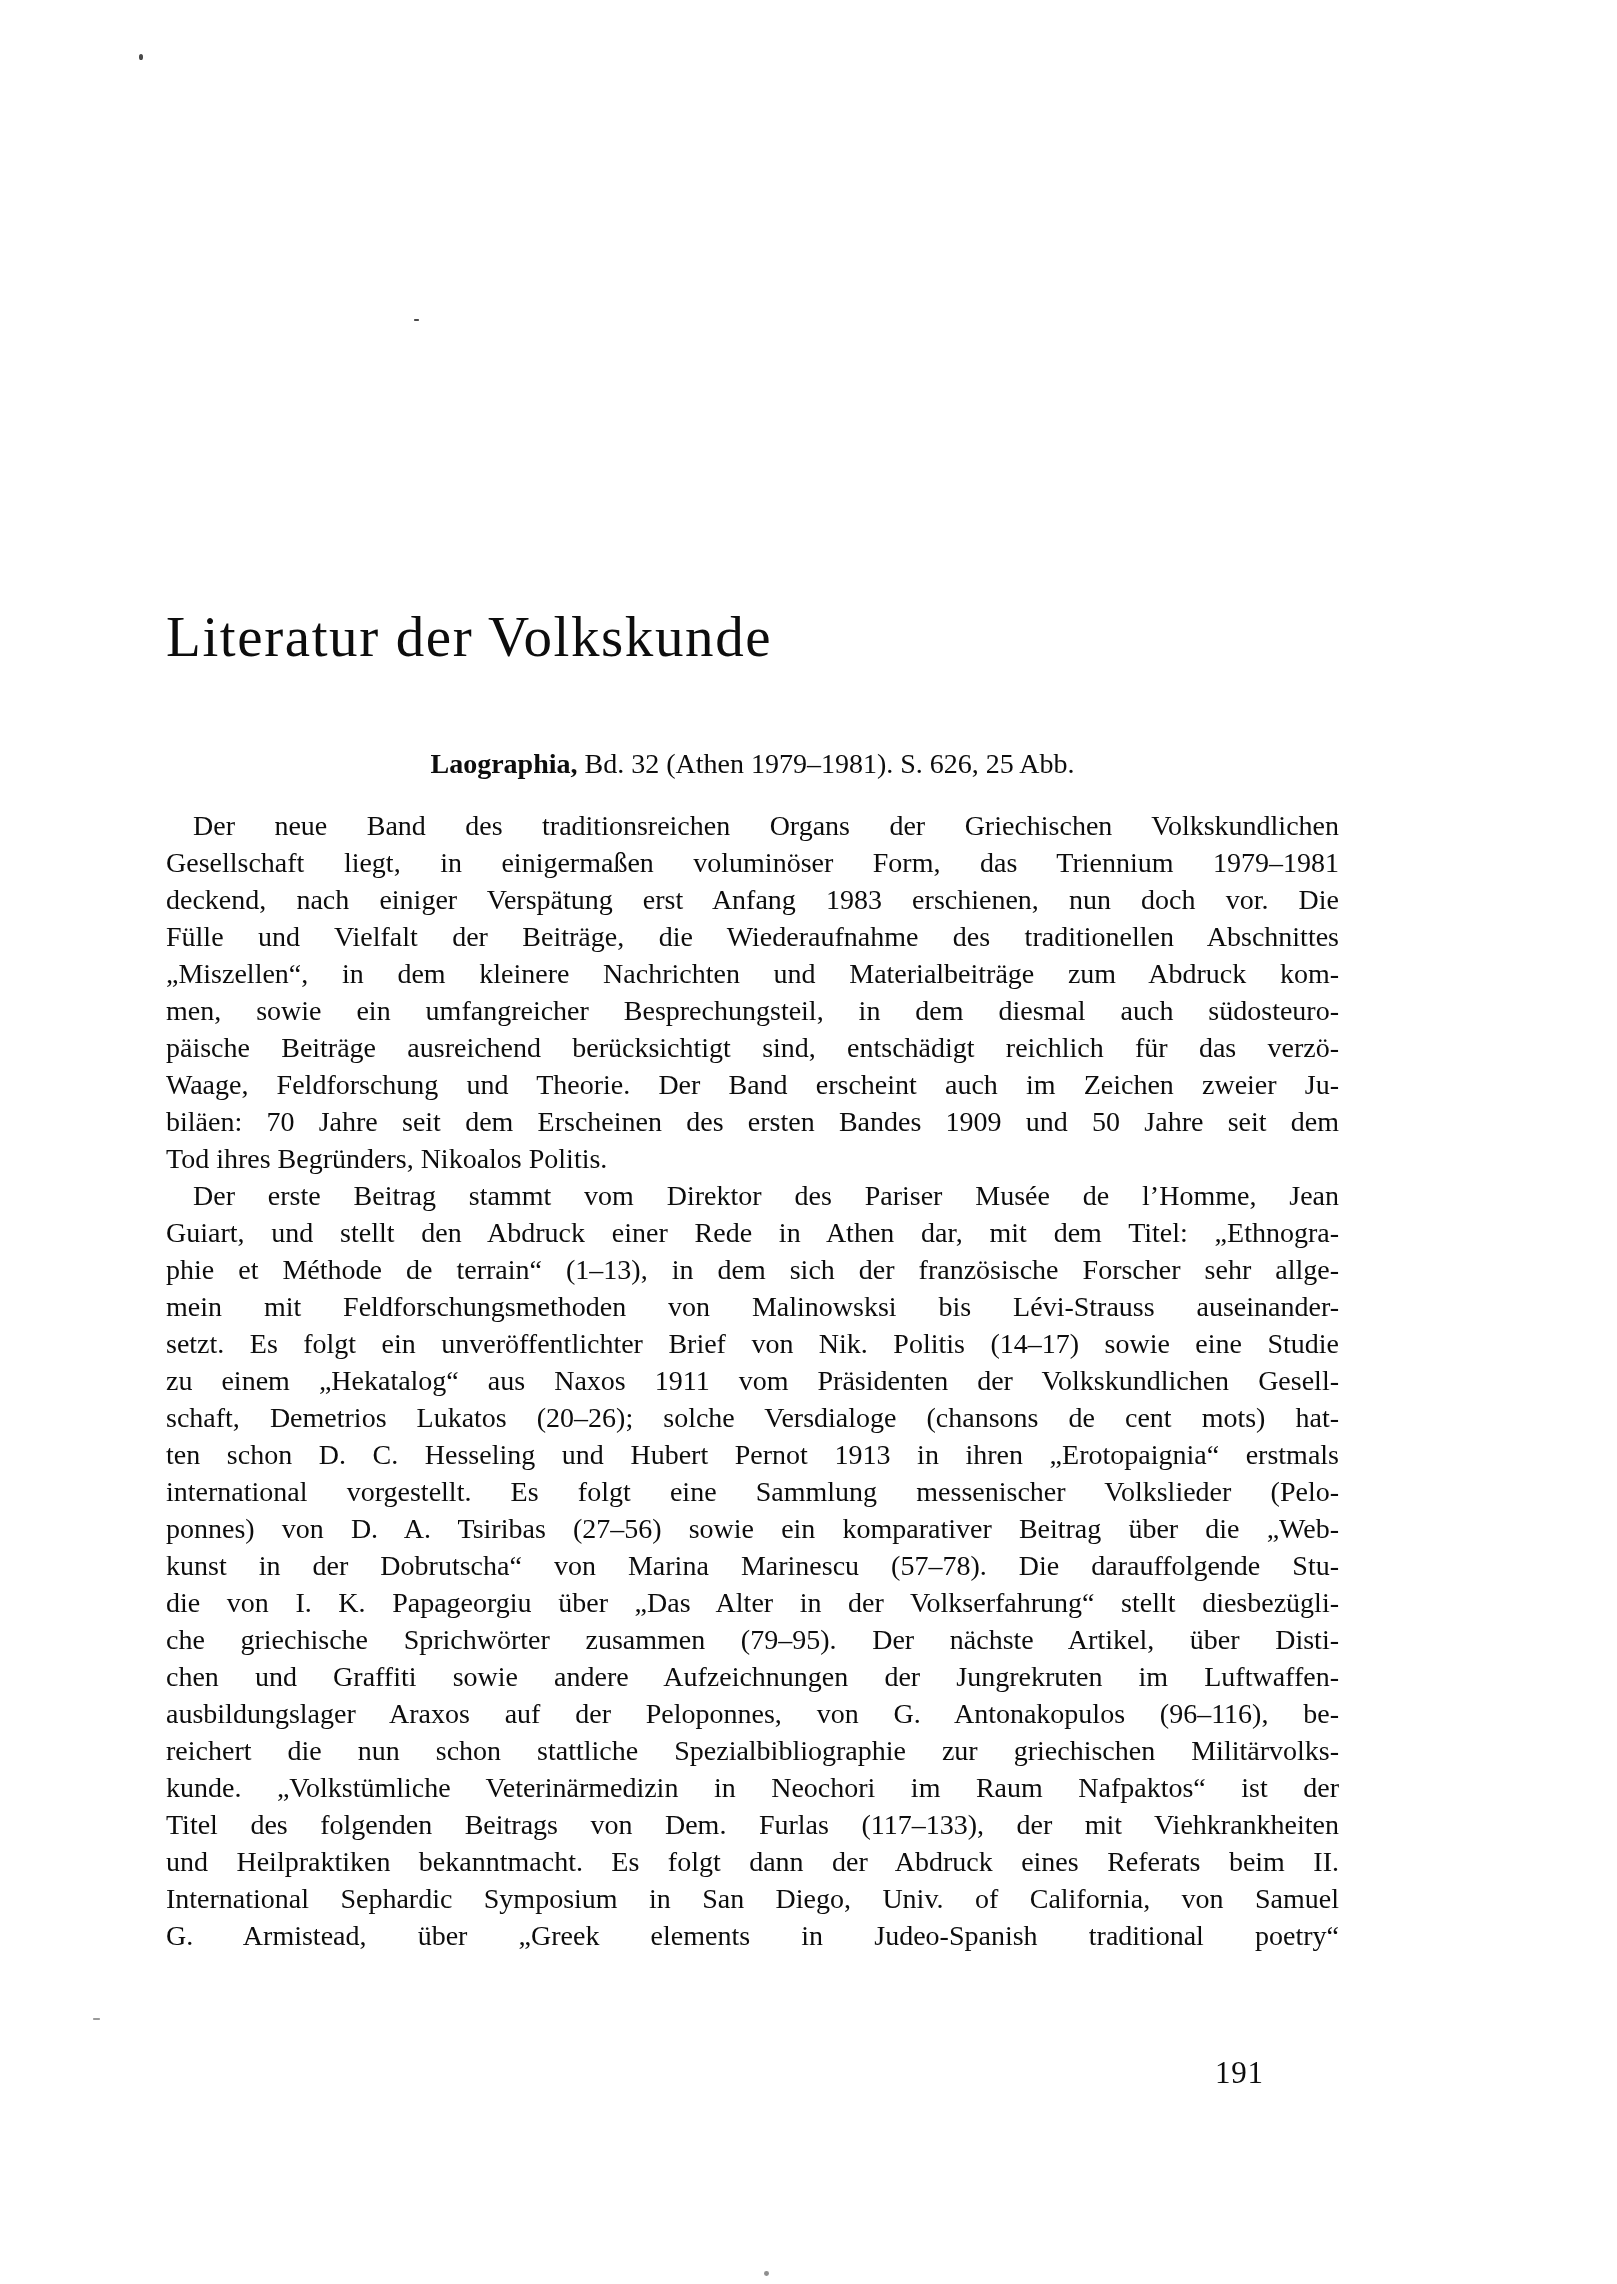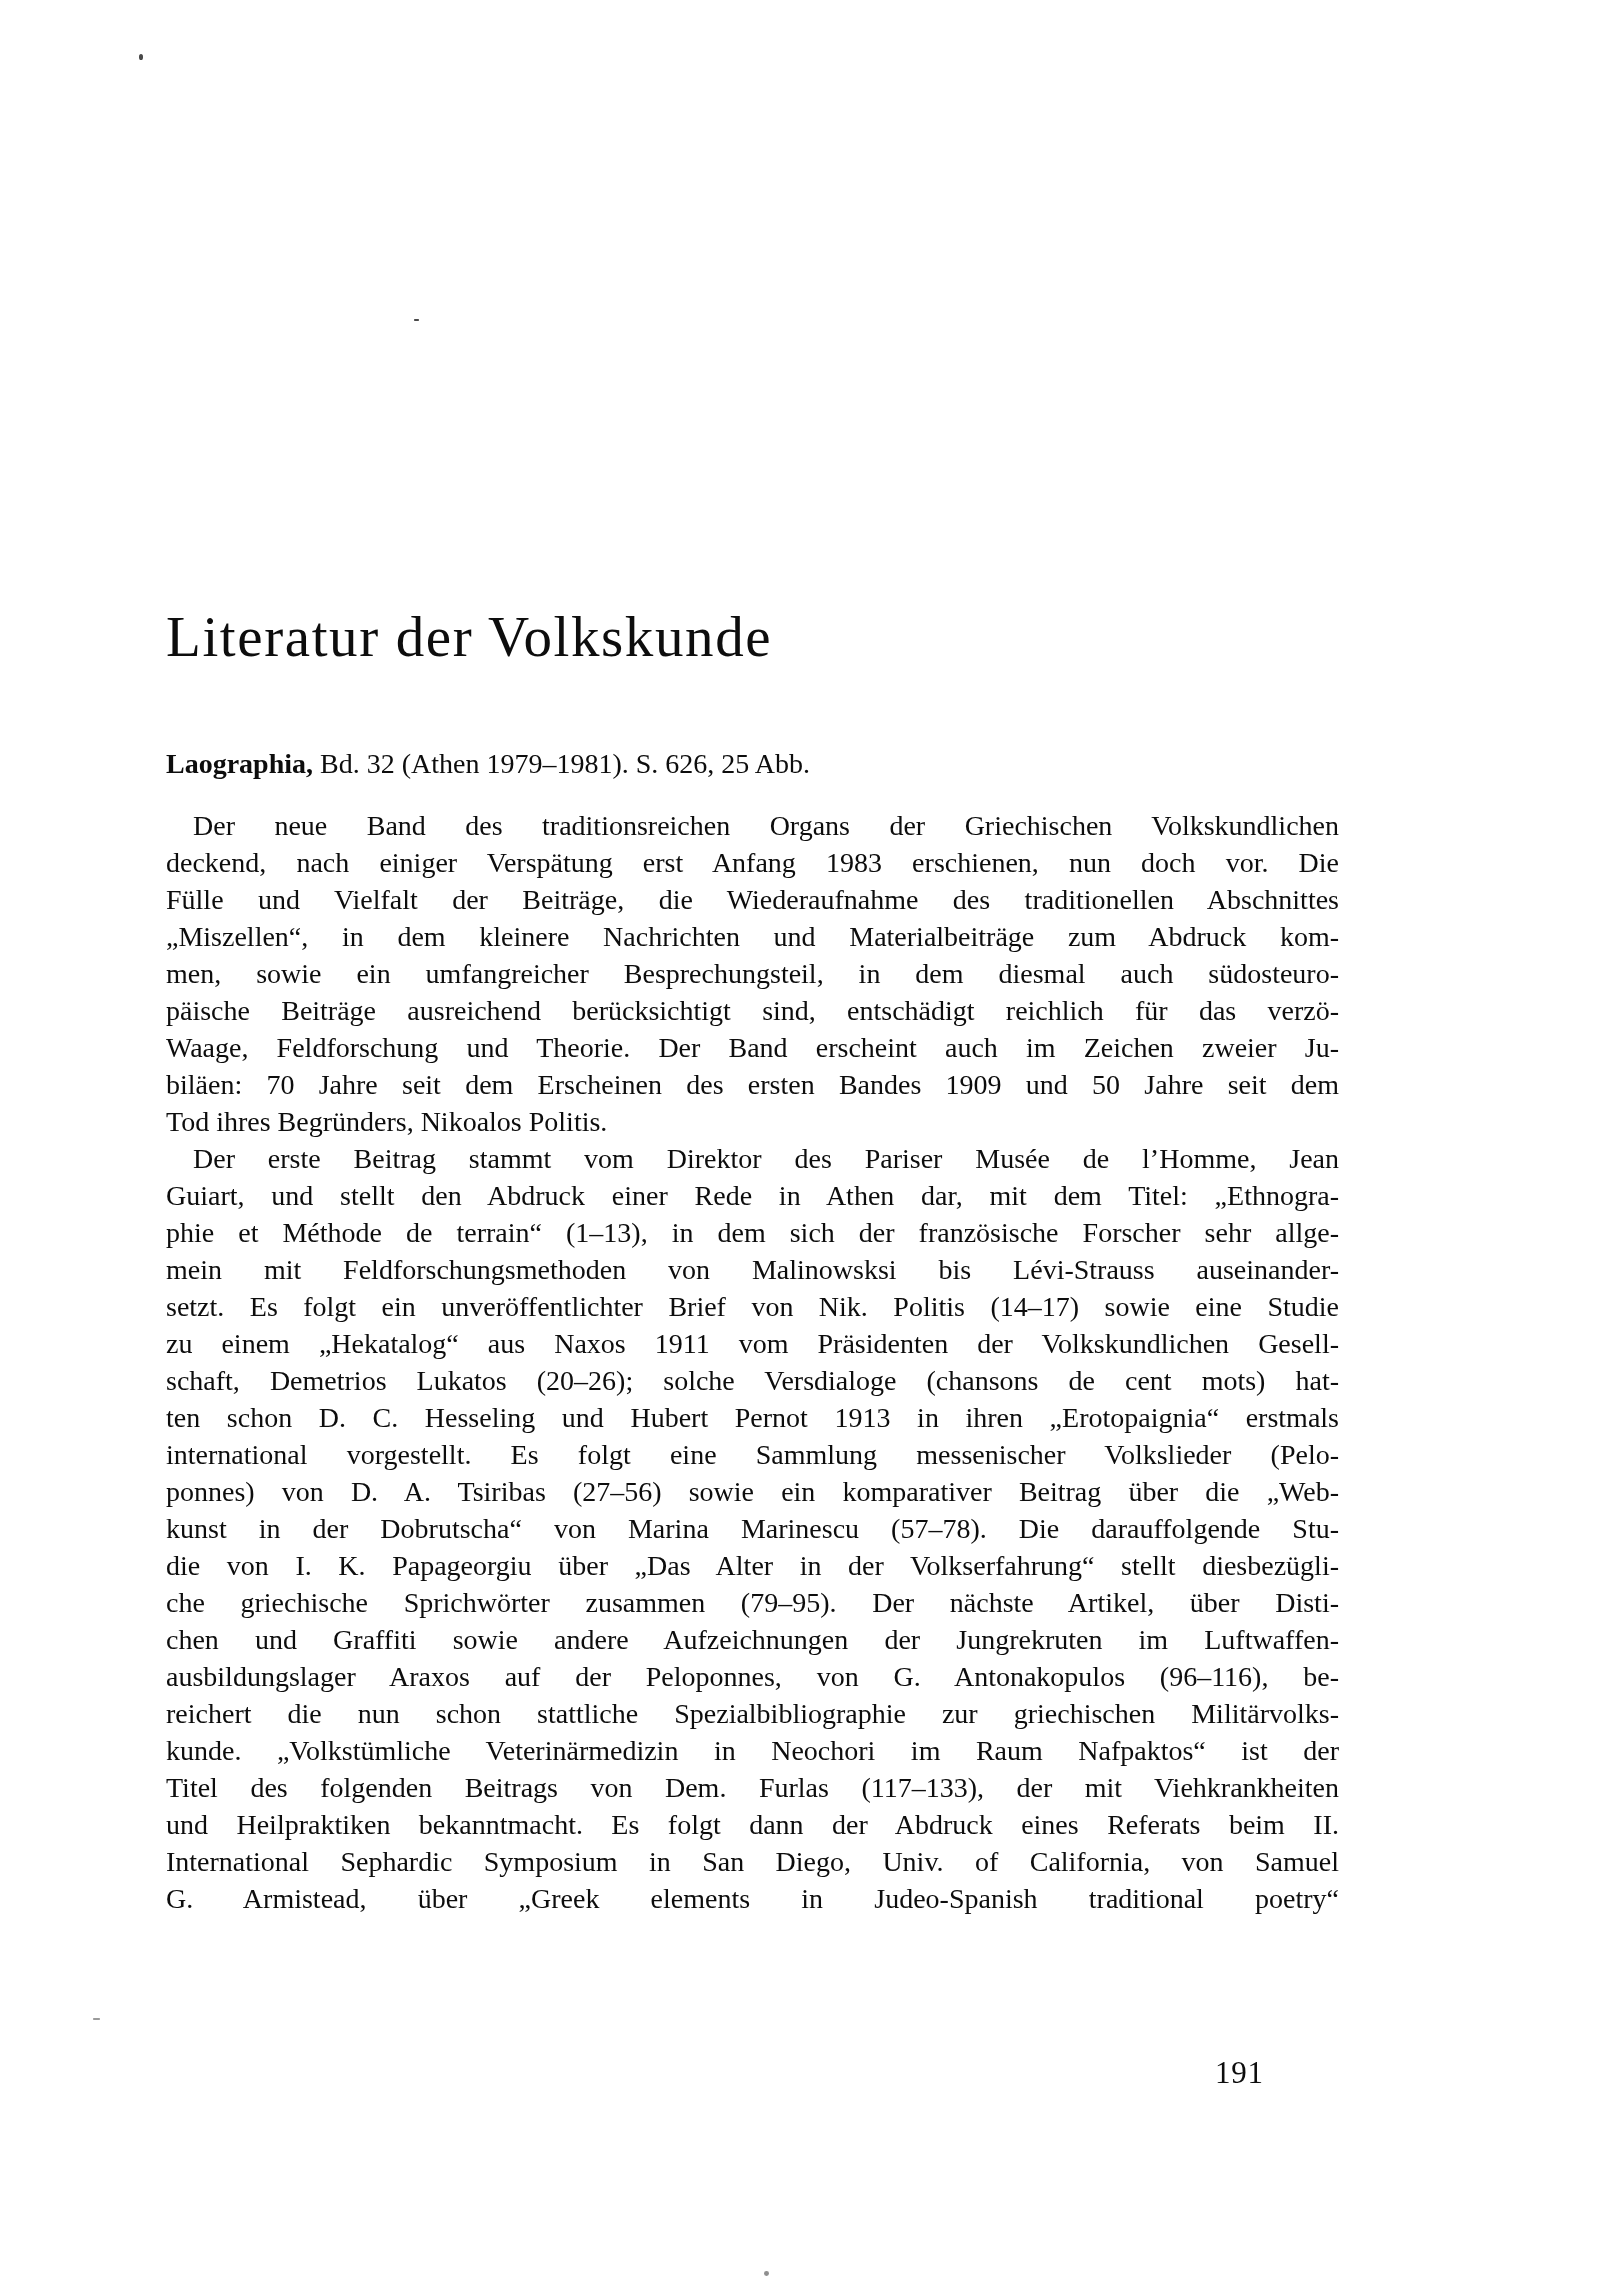--- a/index.html
+++ b/index.html
@@ -31,21 +31,21 @@
   }
   .textblock {
     position: absolute;
     left: 166px;
     top: 745px;
     width: 1173px;
     font-size: 28px;
     line-height: 37px;
   }
   .citation {
-    text-align: left;
+    text-align: center;
   }
   .citation .journal {
     font-weight: 700;
   }
   .para {
     margin: 0;
   }
   .para-1 {
     margin-top: 25px;
   }
@@ -95,20 +95,21 @@
   <h1 class="title">Literatur der Volkskunde</h1>
 
   <div class="textblock">
 
     <div class="citation">
       <span class="journal">Laographia,</span><span> Bd. 32 (Athen 1979–1981). S. 626, 25 Abb.</span>
     </div>
 
     <div class="para para-1">
         <div class="line">Der neue Band des traditionsreichen Organs der Griechischen Volkskundlichen</div>
+        <div class="line">Gesellschaft liegt, in einigermaßen voluminöser Form, das Triennium 1979–1981</div>
         <div class="line">deckend, nach einiger Verspätung erst Anfang 1983 erschienen, nun doch vor. Die</div>
         <div class="line">Fülle und Vielfalt der Beiträge, die Wiederaufnahme des traditionellen Abschnittes</div>
         <div class="line">„Miszellen“, in dem kleinere Nachrichten und Materialbeiträge zum Abdruck kom-</div>
         <div class="line">men, sowie ein umfangreicher Besprechungsteil, in dem diesmal auch südosteuro-</div>
         <div class="line">päische Beiträge ausreichend berücksichtigt sind, entschädigt reichlich für das verzö-</div>
         <div class="line">Waage, Feldforschung und Theorie. Der Band erscheint auch im Zeichen zweier Ju-</div>
         <div class="line">biläen: 70 Jahre seit dem Erscheinen des ersten Bandes 1909 und 50 Jahre seit dem</div>
         <div class="line">Tod ihres Begründers, Nikoalos Politis.</div>
       </div>
 

